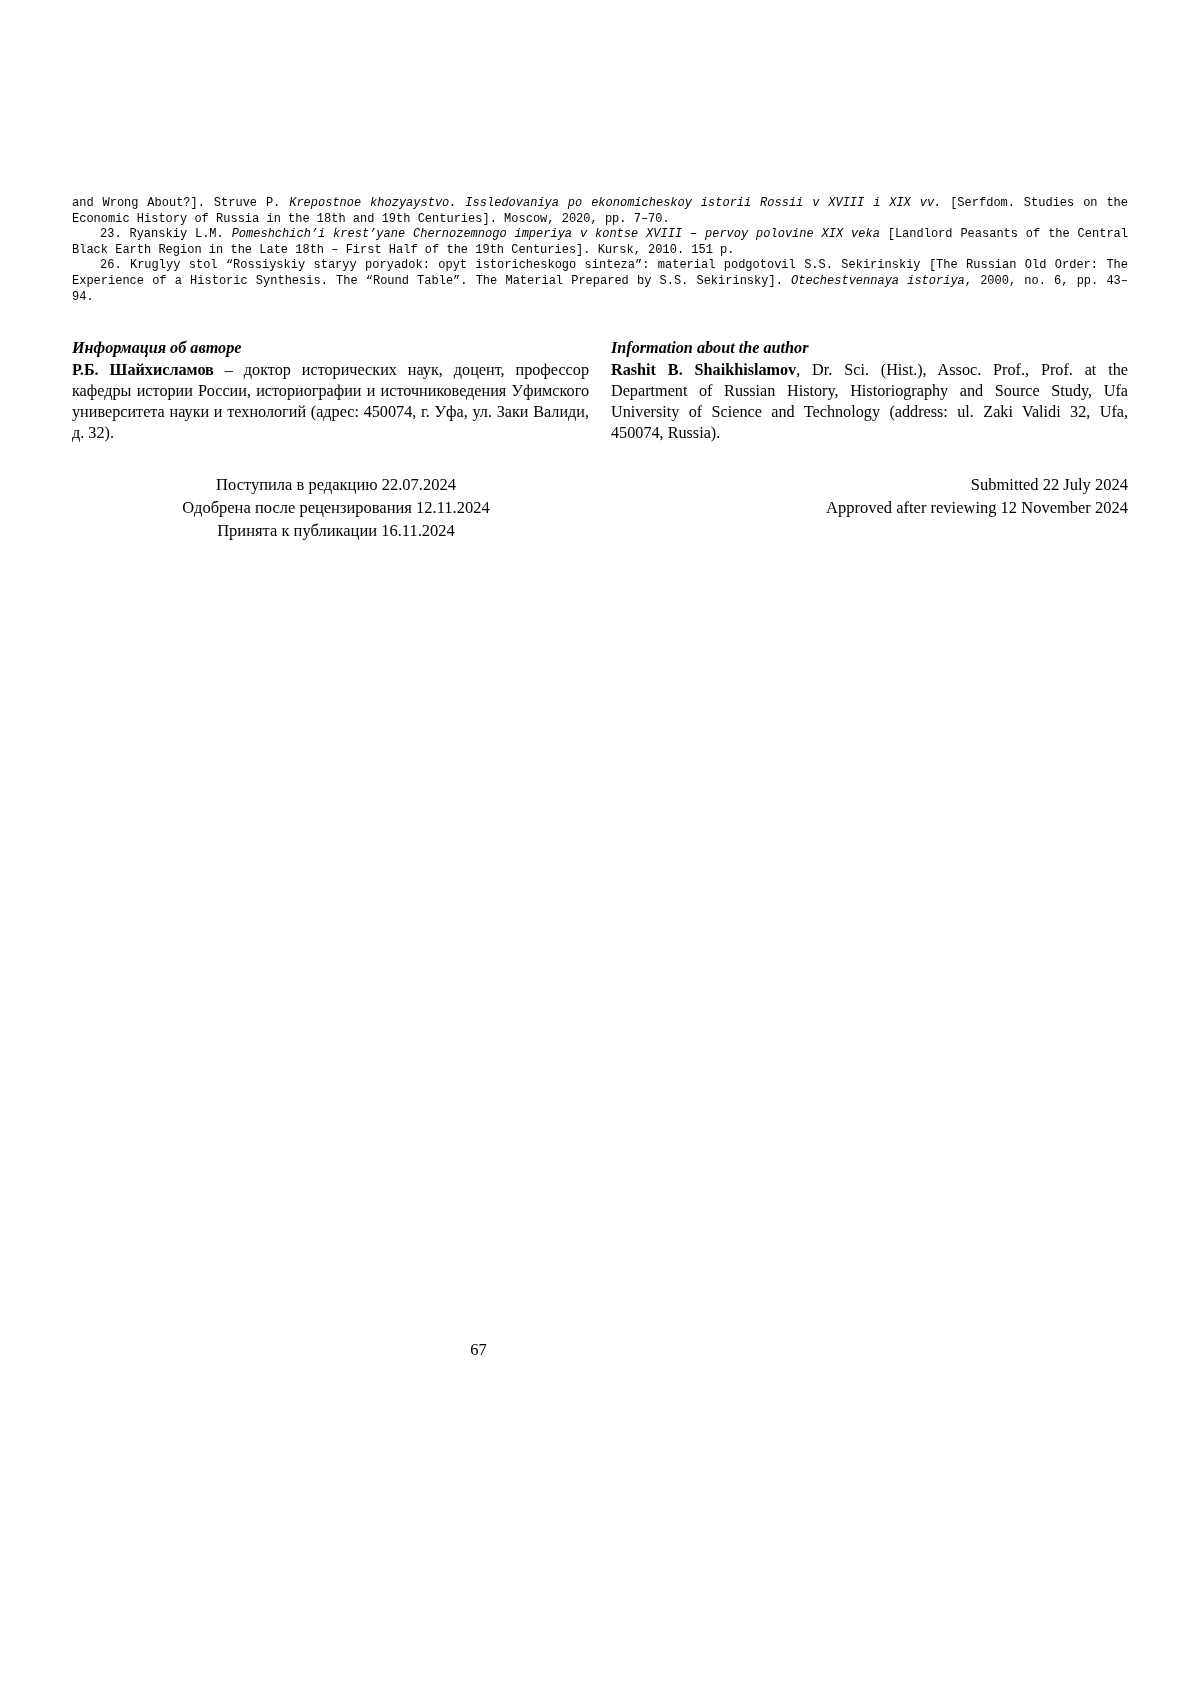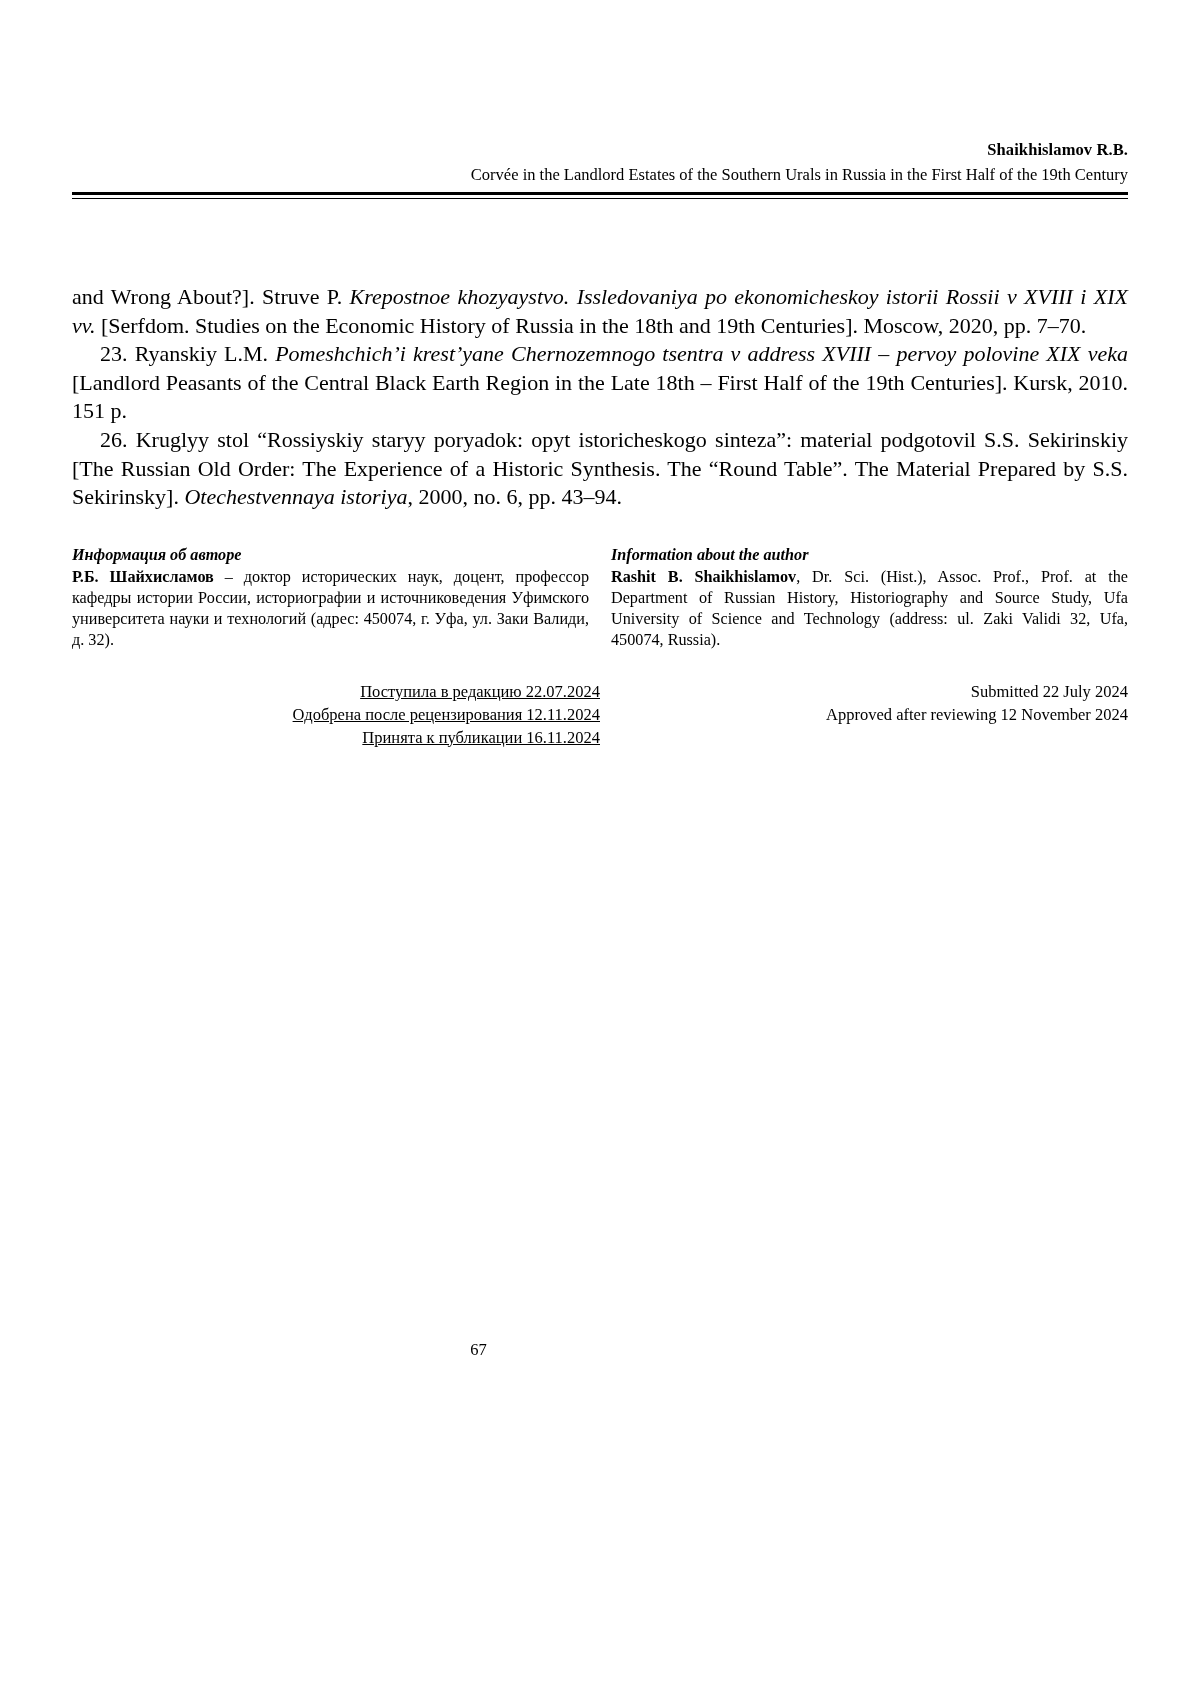--- a/index.html
+++ b/index.html
@@ -40,25 +40,26 @@
     margin-bottom: 7px;
   }
   .header-rule {
     border-top: 3px solid #000;
     border-bottom: 1.5px solid #000;
     height: 3px;
     width: 100%;
     margin-bottom: 0;
   }
   .refs {
-    margin-top: 84px;
-    font-size: 22px;
+    margin-top: 56px;
+    font-size: 12px;
     line-height: 1.30;
     text-align: justify;
     text-justify: inter-word;
+    font-family: Liberation Mono, monospace;
   }
   .ref-p {
     margin: 0;
     text-indent: 0;
   }
   .ref-p.indent {
     text-indent: 28px;
   }
   i.it { font-style: italic; }
   .cols {
@@ -83,50 +84,44 @@
     font-weight: bold;
   }
   .dates {
     display: flex;
     margin-top: 30px;
     font-size: 16.5px;
     line-height: 1.38;
   }
   .dates-left {
     width: 50%;
-    text-align: right;
-    text-decoration: underline;
+    text-align: center;
   }
   .dates-right {
     width: 50%;
     text-align: right;
   }
   .page-number {
     position: absolute;
     left: 0;
     top: 1340px;
     width: 957px;
     text-align: center;
     font-size: 16.5px;
   }
 </style>
 </head>
 <body>
 
 <div class="page">
 
-  <div class="header">
-    <div class="header-author">Shaikhislamov R.B.</div>
-    <div class="header-title">Corvée in the Landlord Estates of the Southern Urals in Russia in the First Half of the 19th Century</div>
-    <div class="header-rule"></div>
-  </div>
 
   <div class="refs" id="refs">
       <p class="ref-p"><span>and Wrong About?]. Struve P. </span><i class="it">Krepostnoe khozyaystvo. Issledovaniya po ekonomicheskoy istorii Rossii v XVIII i XIX vv.</i><span> [Serfdom. Studies on the Economic History of Russia in the 18th and 19th Centuries]. Moscow, 2020, pp. 7–70.</span></p>
-      <p class="ref-p indent"><span>23. Ryanskiy L.M. </span><i class="it">Pomeshchich’i krest’yane Chernozemnogo tsentra v address XVIII – pervoy polovine XIX veka</i><span> [Landlord Peasants of the Central Black Earth Region in the Late 18th – First Half of the 19th Centuries]. Kursk, 2010. 151 p.</span></p>
+      <p class="ref-p indent"><span>23. Ryanskiy L.M. </span><i class="it">Pomeshchich’i krest’yane Chernozemnogo imperiya v kontse XVIII – pervoy polovine XIX veka</i><span> [Landlord Peasants of the Central Black Earth Region in the Late 18th – First Half of the 19th Centuries]. Kursk, 2010. 151 p.</span></p>
       <p class="ref-p indent"><span>26. Kruglyy stol “Rossiyskiy staryy poryadok: opyt istoricheskogo sinteza”: material podgotovil S.S. Sekirinskiy [The Russian Old Order: The Experience of a Historic Synthesis. The “Round Table”. The Material Prepared by S.S. Sekirinsky]. </span><i class="it">Otechestvennaya istoriya</i><span>, 2000, no. 6, pp. 43–94.</span></p>
     </div>
 
   <div class="cols">
     <div class="col">
       <div class="col-head">Информация об авторе</div>
       <div class="col-body"><b>Р.Б. Шайхисламов</b><span> – доктор исторических наук, доцент, профессор кафедры истории России, историографии и источниковедения Уфимского университета науки и технологий (адрес: 450074, г. Уфа, ул. Заки Валиди, д. 32).</span></div>
     </div>
     <div class="col">
       <div class="col-head">Information about the author</div>

